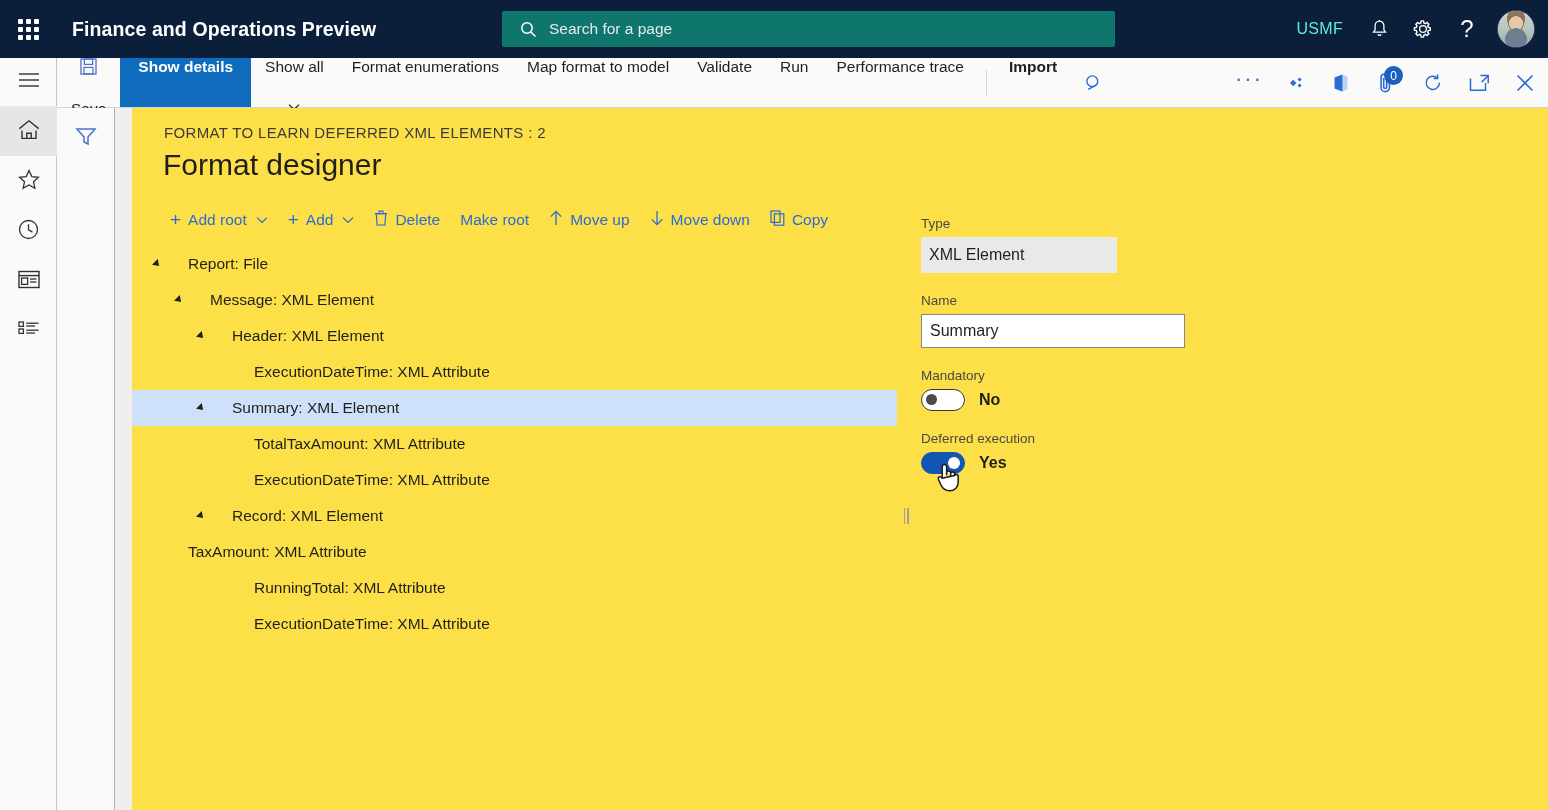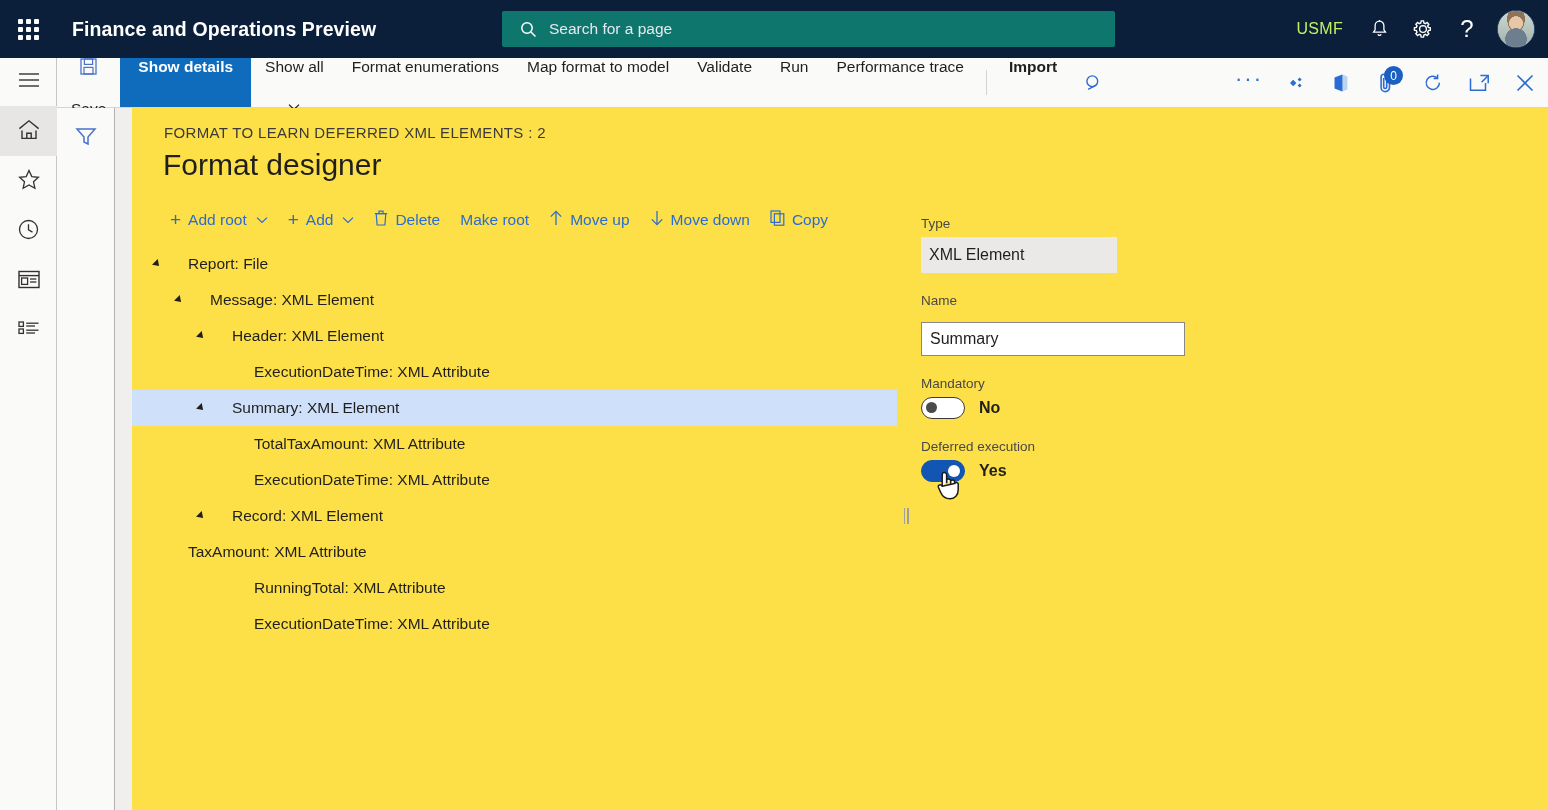--- a/index.html
+++ b/index.html
@@ -37,21 +37,21 @@
     background: #0f766e; border-radius: 2px;
     display: flex; align-items: center; cursor: text;
   }
   .searchbox .mag { margin-left: 18px; margin-right: 12px; display:flex; }
   .searchbox .ph { color: #e6e9ef; font-size: 15.5px; }
   .topbar-right {
     position: absolute; right: 0; top: 0; height: 58px;
     display: flex; align-items: center;
   }
   .company {
-    color: #bef264; font-size: 16px; letter-spacing: .3px;
+    color: #5eead4; font-size: 16px; letter-spacing: .3px;
     padding: 0 14px; cursor: pointer;
   }
   .tb-icon {
     width: 44px; height: 58px; display: flex; align-items: center;
     justify-content: center; cursor: pointer; color: #ffffff;
   }
   .tb-icon.help { font-size: 24px; }
   .avatar {
     width: 38px; height: 38px; border-radius: 50%;
     margin: 0 13px 0 8px; cursor: pointer; overflow: hidden;
@@ -197,21 +197,20 @@
   .readonly-value {
     width: 196px; height: 36px; background: #eae9e8;
     display: flex; align-items: center; padding: 0 8px;
     font-size: 16px; color: #201f1e; cursor: default;
   }
   .text-input {
     width: 264px; height: 34px; background: #ffffff;
     border: 1px solid #8a8886; padding: 0 8px;
     font-size: 16px; color: #201f1e;
     font-family: "Liberation Sans", sans-serif;
-    margin-top: 8px;
   }
   .toggle-row { display: flex; align-items: center; gap: 14px; position: relative; }
   .toggle {
     width: 44px; height: 22px; border-radius: 12px;
     position: relative; cursor: pointer; flex: none;
   }
   .toggle.off { background: #ffffff; border: 1.5px solid #3b3a39; }
   .toggle.off .knob {
     position: absolute; left: 4px; top: 4px;
     width: 11px; height: 11px; border-radius: 50%; background: #4d4b49;

